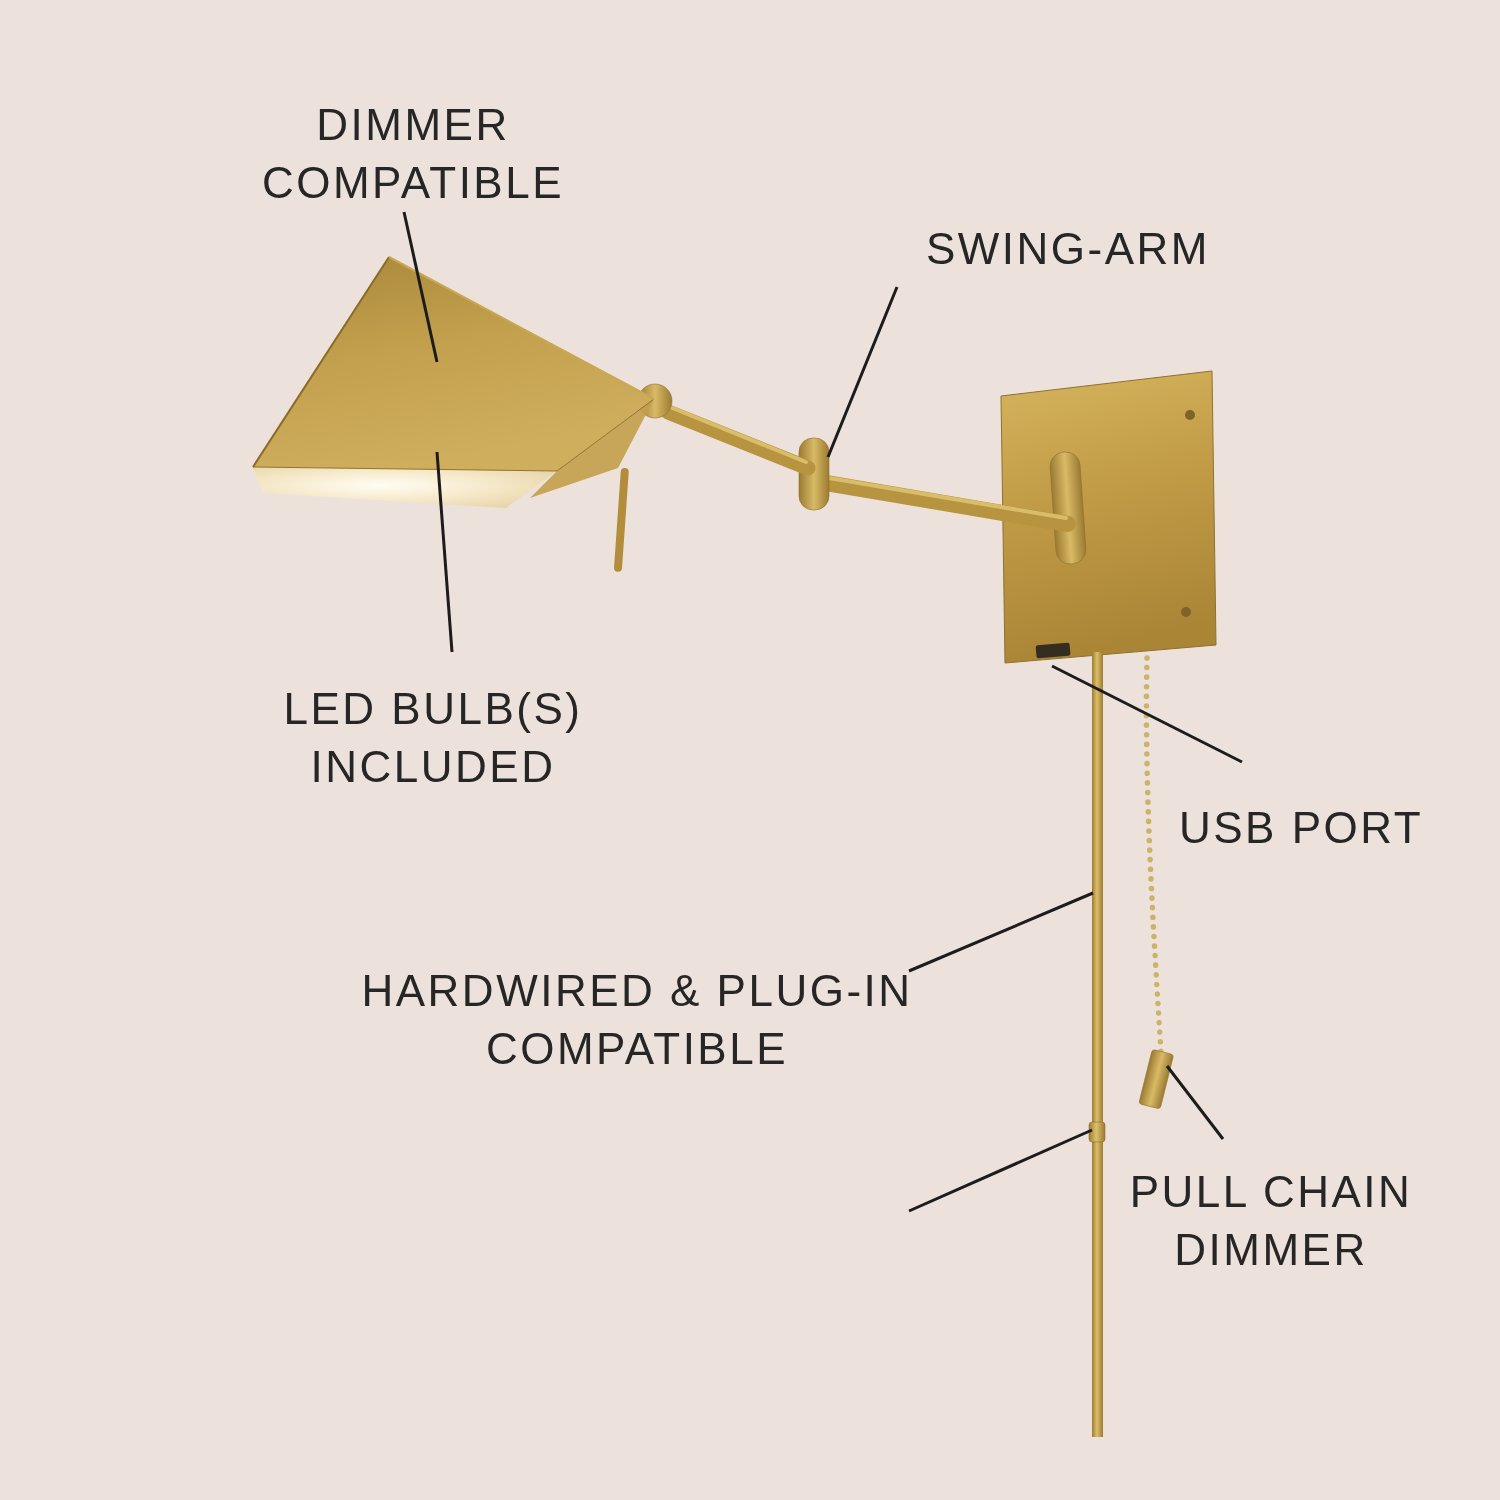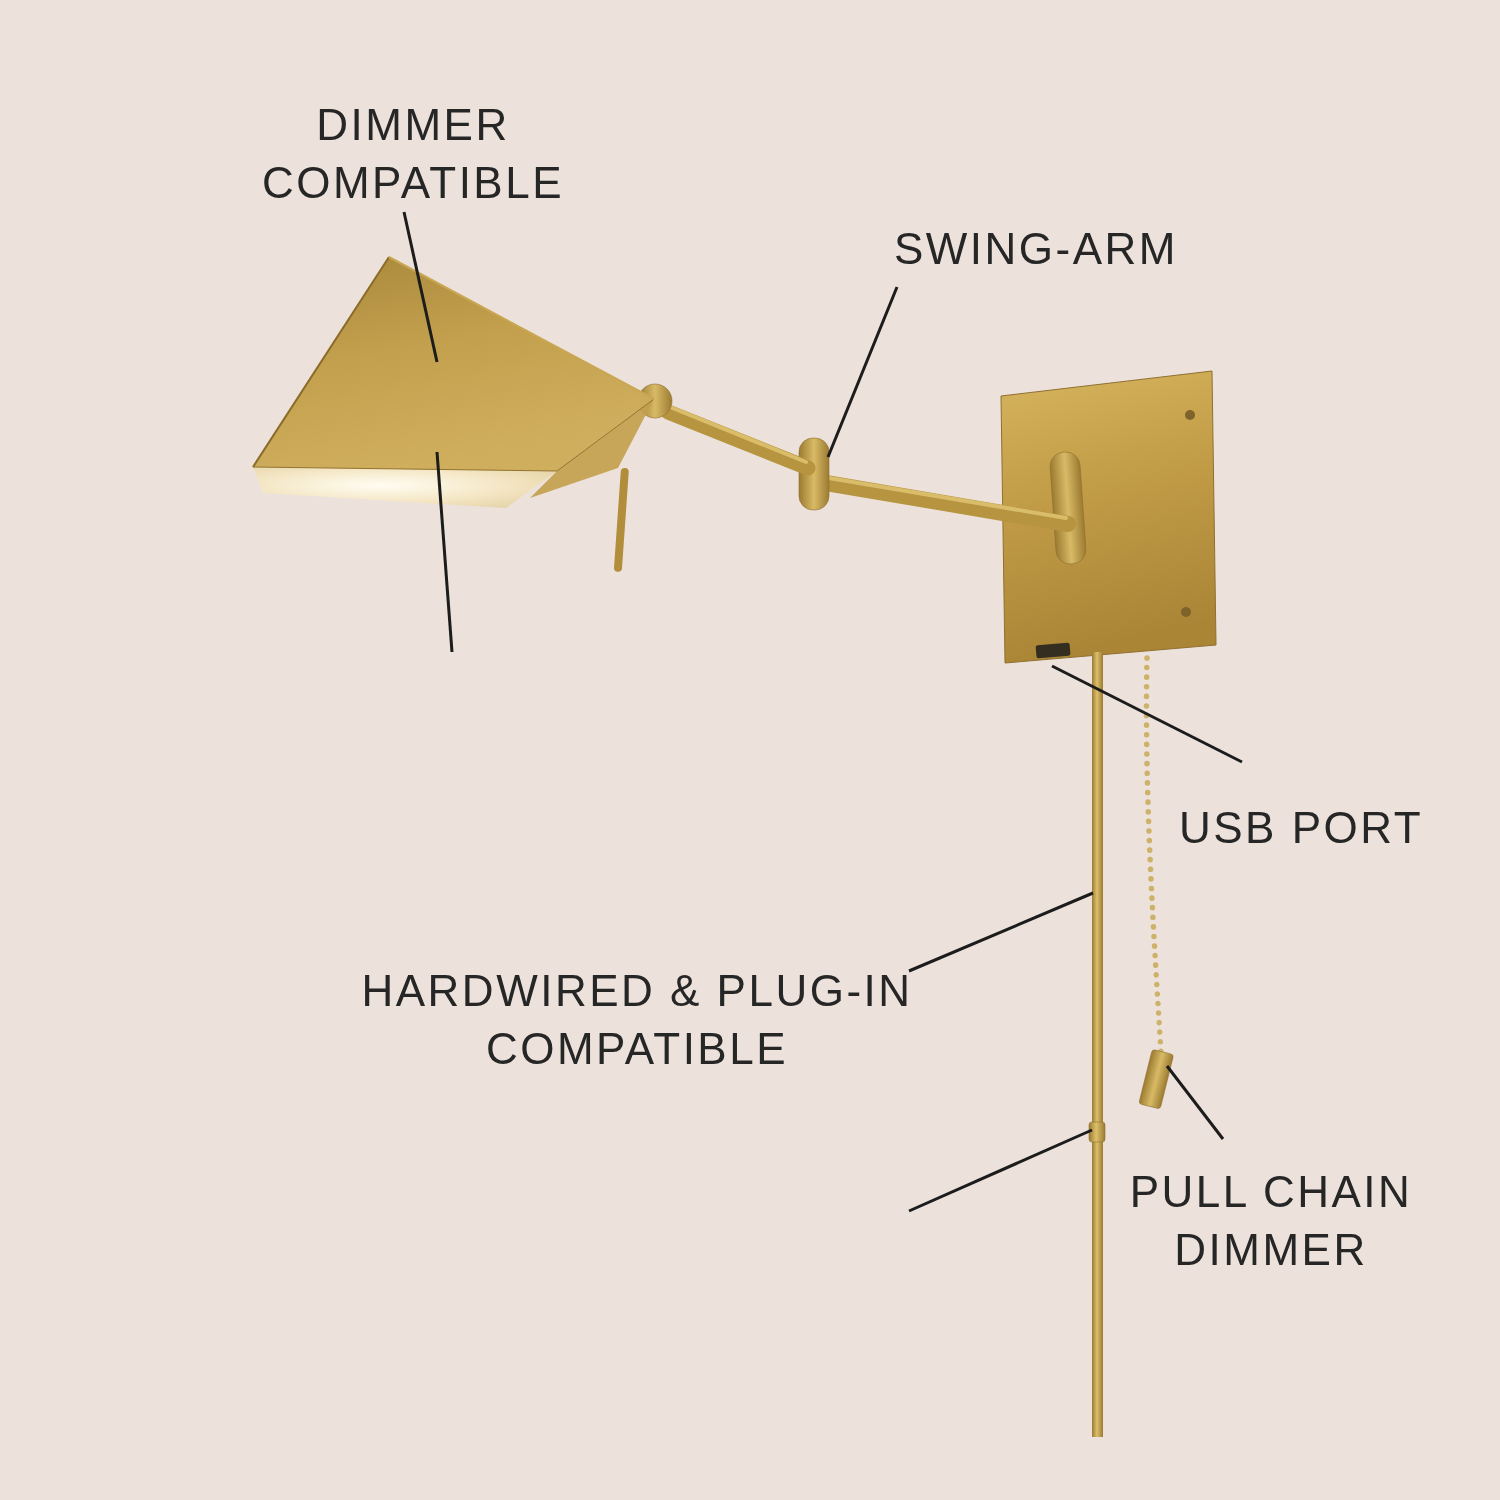--- a/index.html
+++ b/index.html
@@ -107,25 +107,27 @@
       <line x1="1167" y1="1066" x2="1223" y2="1139"></line>
       <line x1="1092" y1="1130" x2="909" y2="1211"></line>
     </g>
   </svg>
 
   <div class="label" style="left:413px; top:96px;">
     <span class="ln">DIMMER</span>
     <span class="ln">COMPATIBLE</span>
   </div>
 
-  <div class="label" style="left:1036px; top:220px;text-align:center;">
+  <div class="label" style="left:1068px; top:220px;text-align:center;">
     <span class="ln">SWING-ARM</span>
   </div>
 
   <div class="label" style="left:433px; top:680px;">
+    <span class="ln">LED BULB(S)</span>
+    <span class="ln">INCLUDED</span>
   </div>
 
   <div class="label" style="left:1301px; top:763px;margin-top:36px;">
     <span class="ln">USB PORT</span>
   </div>
 
   <div class="label" style="left:637px; top:962px;">
     <span class="ln">HARDWIRED &amp; PLUG-IN</span>
     <span class="ln">COMPATIBLE</span>
   </div>

